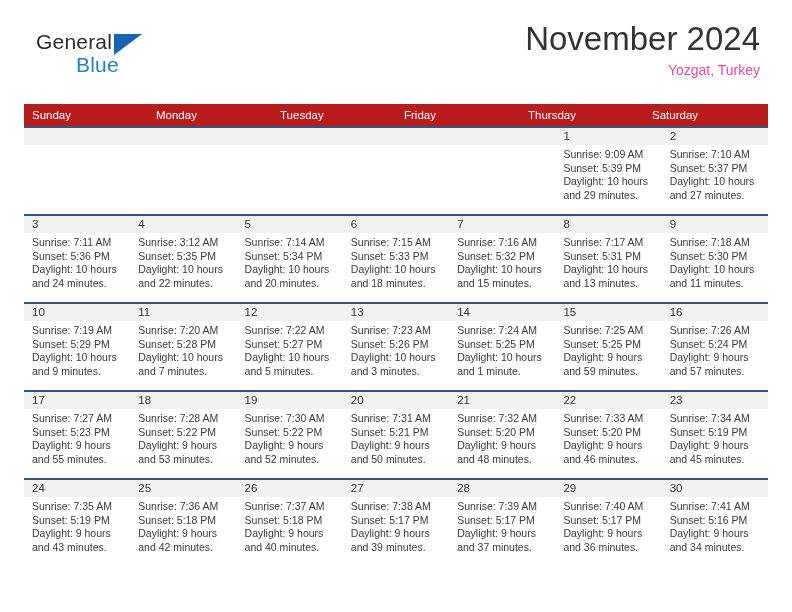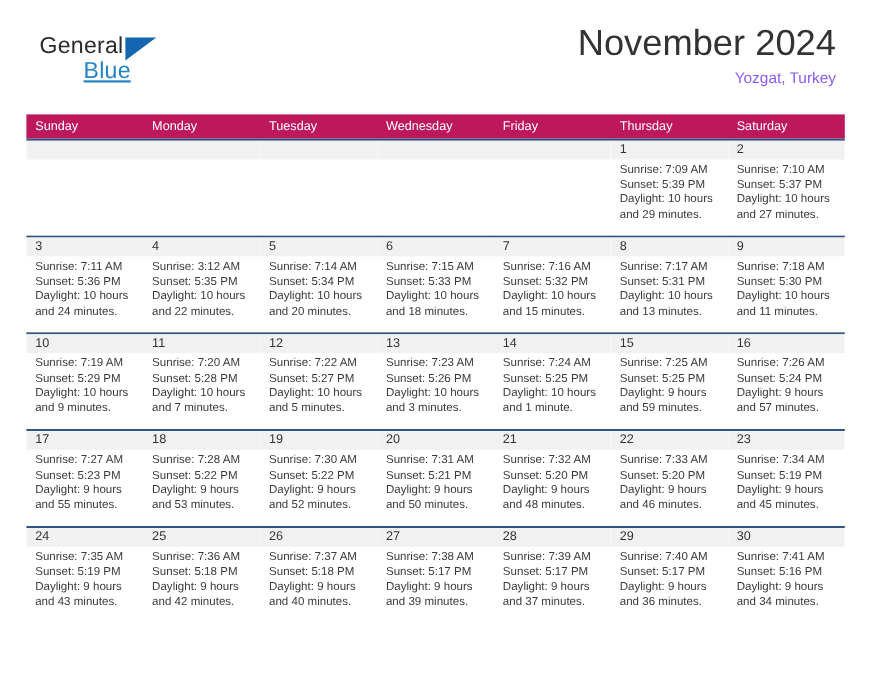--- a/index.html
+++ b/index.html
@@ -54,53 +54,52 @@
     border-left: 28px solid #1565b0;
     border-bottom: 21px solid transparent;
   }
   .brand-blue {
     position: absolute;
     left: 40px;
     top: 23px;
     font-size: 21px;
     color: #2383c4;
     letter-spacing: .2px;
-    text-decoration: underline;
   }
 
   .title-block {
     position: absolute;
     right: 8px;
     top: 0;
     text-align: right;
   }
   .cal-title {
     font-size: 33px;
     color: #333333;
     line-height: 34px;
     white-space: nowrap;
   }
   .cal-sub {
     font-size: 14px;
-    color: #8b5cf6;
+    color: #ec4899;
     line-height: 20px;
     margin-top: 4px;
     white-space: nowrap;
   }
 
   
   .calendar {
     position: absolute;
     left: 24px;
     top: 104px;
     width: 744px;
   }
   .dow-row {
     display: flex;
-    background: #be185d;
+    background: #b91c1c;
     height: 22px;
   }
   .dow {
     flex: 1 1 0;
     color: #ffffff;
     font-size: 11.5px;
     line-height: 22px;
     padding-left: 8px;
     box-sizing: border-box;
     white-space: nowrap;
@@ -156,21 +155,20 @@
     </div>
 
   </div>
 
   <div class="calendar">
 
     <div class="dow-row">
       <div class="dow">Sunday</div>
       <div class="dow">Monday</div>
       <div class="dow">Tuesday</div>
-      <div class="dow">Wednesday</div>
       <div class="dow">Friday</div>
       <div class="dow">Thursday</div>
       <div class="dow">Saturday</div>
     </div>
 
     <div class="weeks-container">
         <div class="week">
           <div class="cell empty">
             <div class="daynum-bar"></div>
           </div>
@@ -182,21 +180,21 @@
           </div>
           <div class="cell empty">
             <div class="daynum-bar"></div>
           </div>
           <div class="cell empty">
             <div class="daynum-bar"></div>
           </div>
           <div class="cell">
             <div class="daynum-bar">1</div>
             <div class="lines">
-              <div>Sunrise: 7:09 AM</div>
+              <div>Sunrise: 9:09 AM</div>
               <div>Sunset: 5:39 PM</div>
               <div>Daylight: 10 hours</div>
               <div>and 29 minutes.</div>
             </div>
           </div>
           <div class="cell">
             <div class="daynum-bar">2</div>
             <div class="lines">
               <div>Sunrise: 7:10 AM</div>
               <div>Sunset: 5:37 PM</div>

